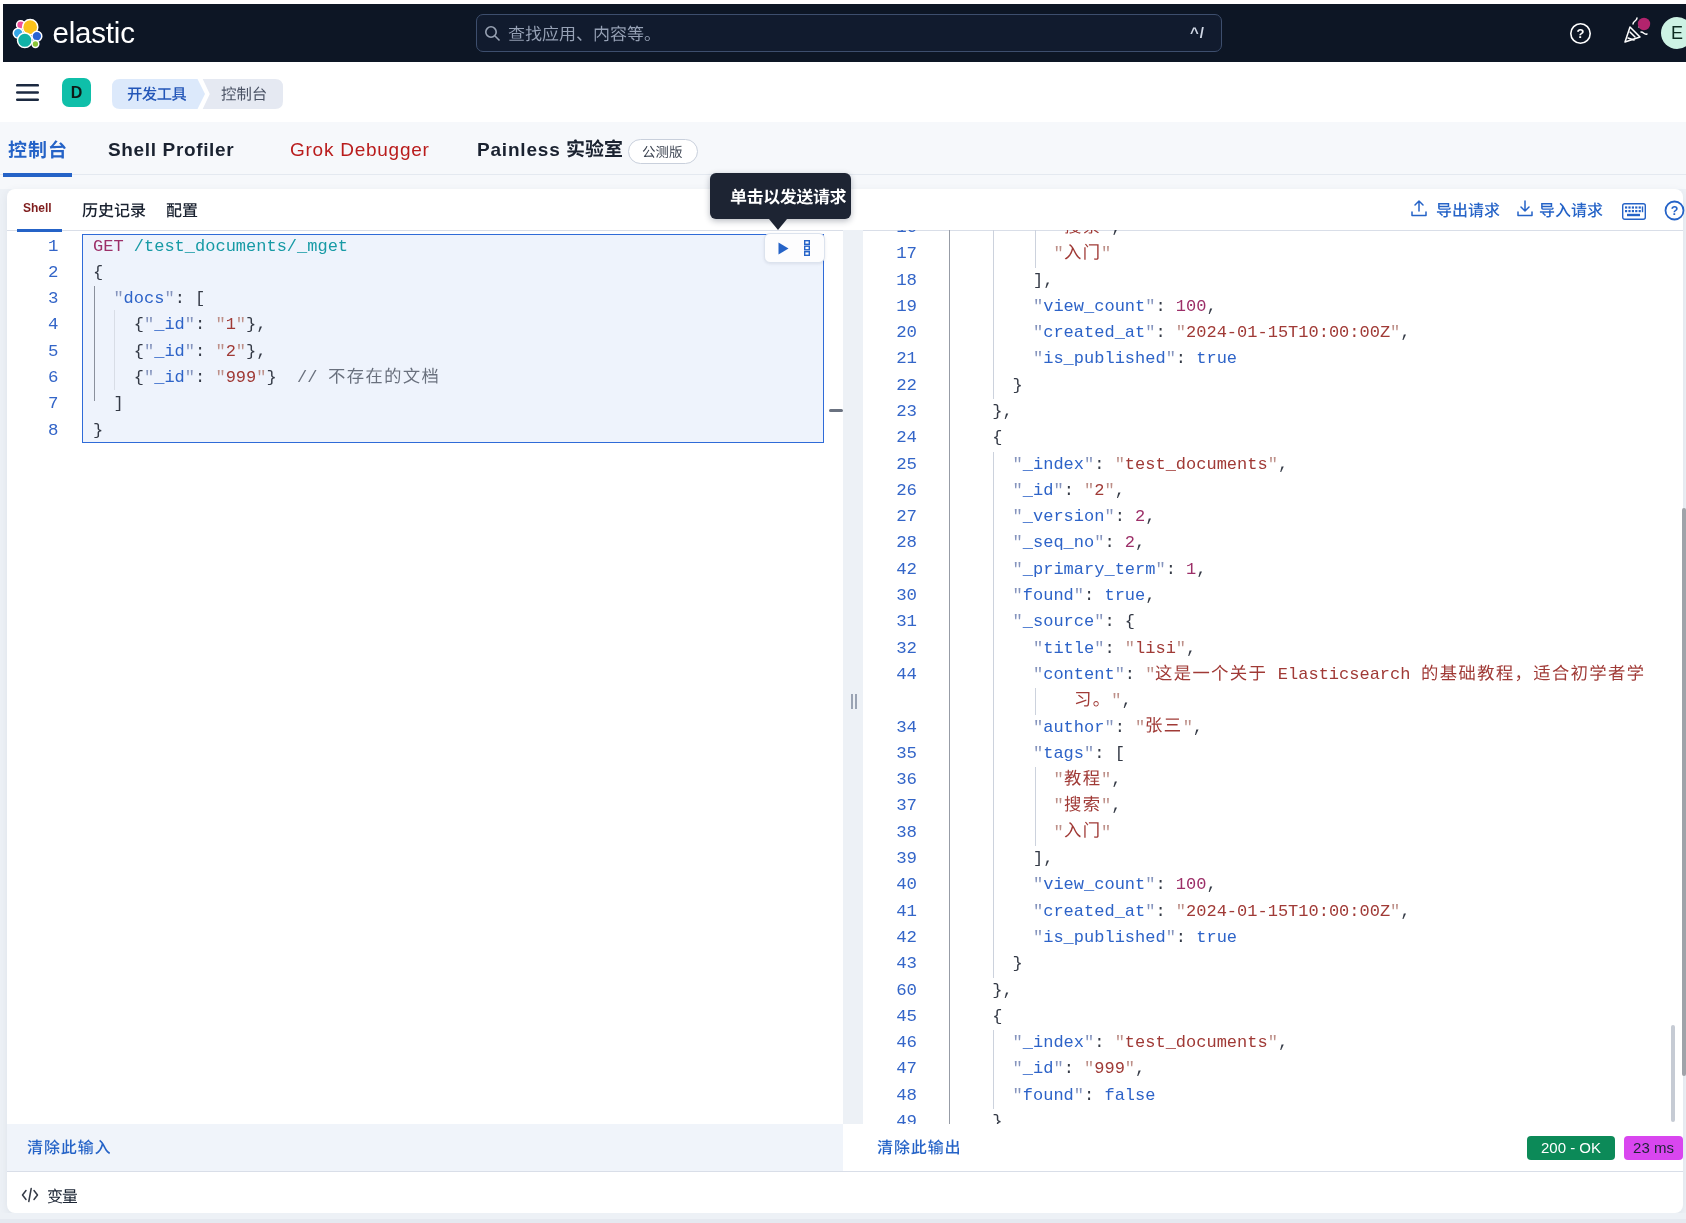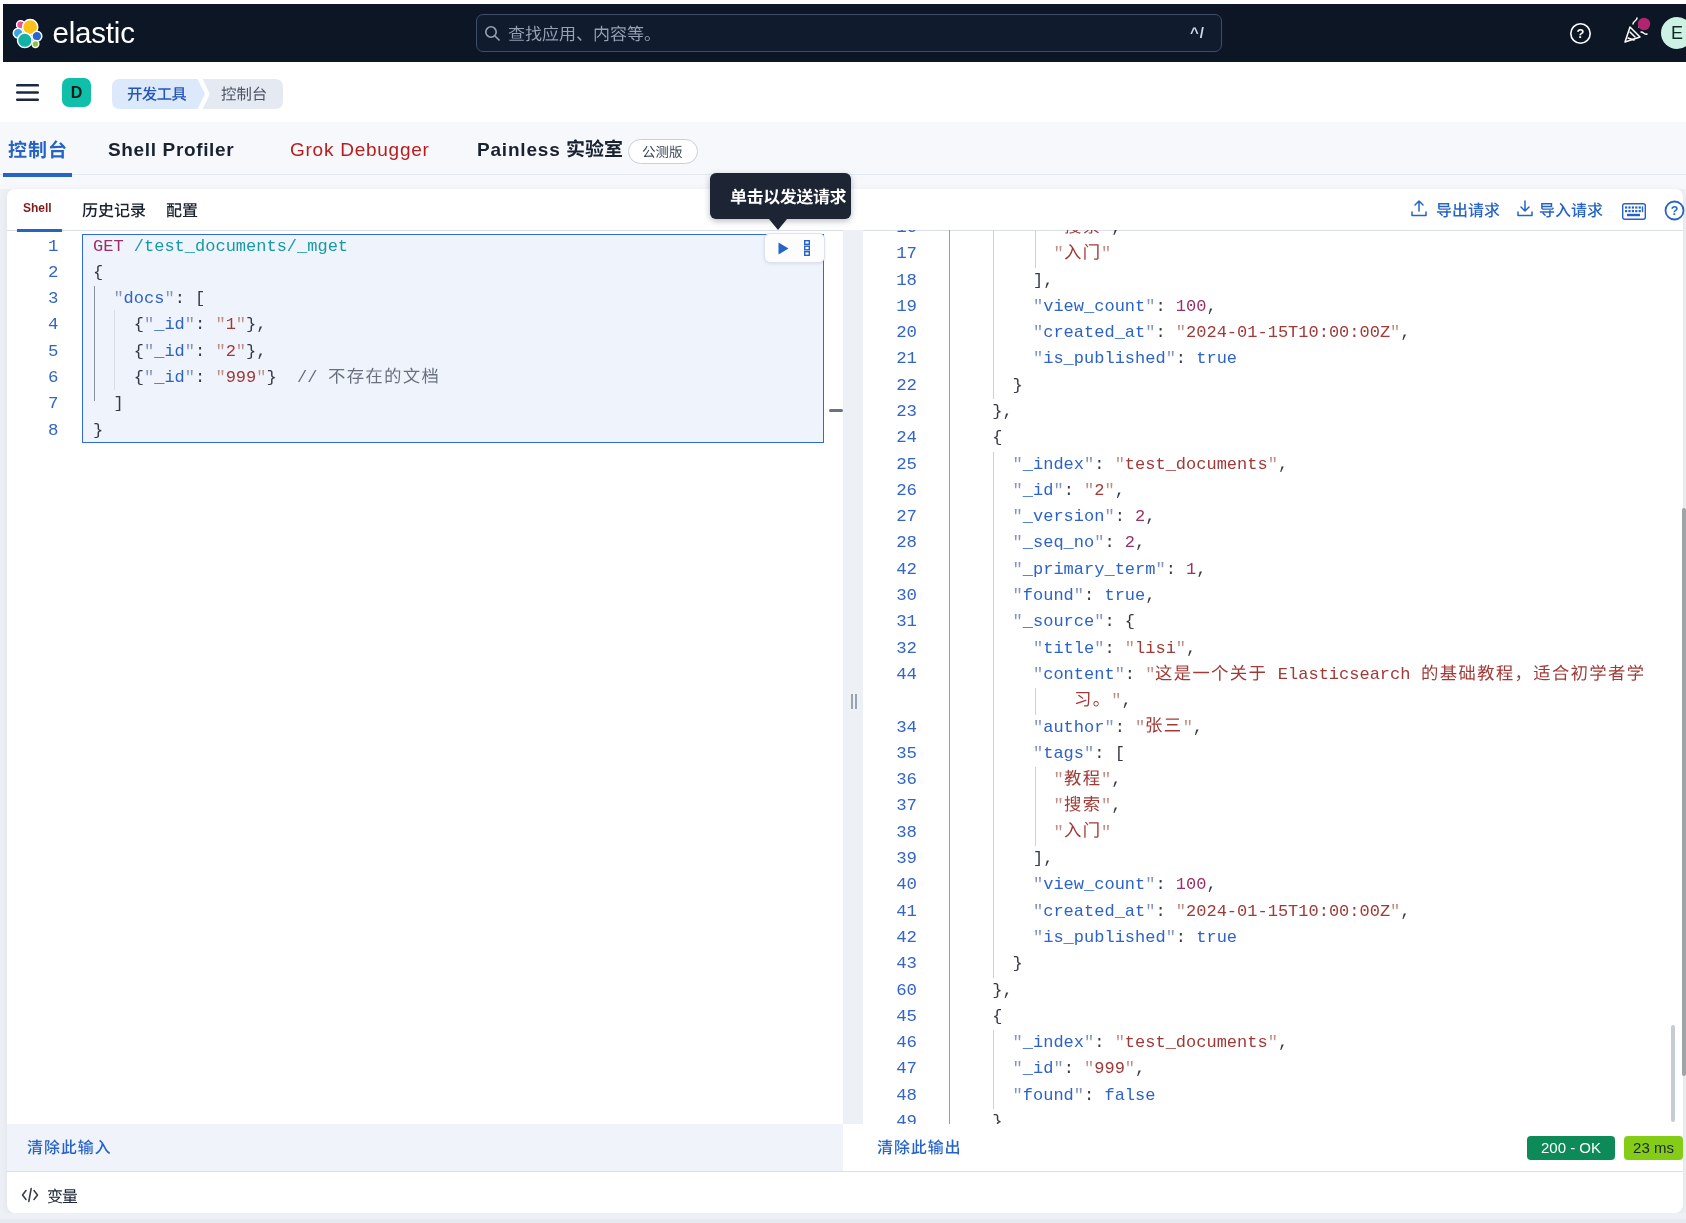--- a/index.html
+++ b/index.html
@@ -228,21 +228,21 @@
           </svg><span style="color:#bd8f88">"</span><span style="color:#343a46">,</span></div><div style="height:26.3px">          <span style="color:#bd8f88">"</span><svg width="37.4" height="19.8" viewBox="0 -15.3 37.4 19.8" style="vertical-align:-4.5px">
             <path fill="#a03a36" d="M5.1 -13.1C6.3 -12.3 7.2 -11.4 7.9 -10.3C6.8 -5.3 4.6 -1.8 0.7 0.2C1.1 0.5 1.7 1.0 1.9 1.3C5.4 -0.8 7.7 -4.0 9.0 -8.5C10.9 -5.0 12.1 -1.0 16.1 1.2C16.2 0.8 16.5 0.1 16.8 -0.3C11.0 -3.7 11.5 -10.3 5.9 -14.3ZM20.9 -14.0C21.8 -13.0 22.9 -11.6 23.4 -10.7L24.4 -11.5C23.9 -12.3 22.8 -13.7 21.9 -14.6ZM20.3 -11.1L20.3 1.4L21.6 1.4L21.6 -11.1ZM24.9 -14.0L24.9 -12.7L33.2 -12.7L33.2 -0.3C33.2 0.0 33.1 0.1 32.8 0.1C32.4 0.1 31.2 0.1 29.9 0.1C30.1 0.5 30.3 1.0 30.4 1.4C32.0 1.4 33.1 1.4 33.8 1.1C34.3 0.9 34.6 0.5 34.6 -0.3L34.6 -14.0Z"></path>
           </svg><span style="color:#bd8f88">"</span></div><div style="height:26.3px">        <span style="color:#343a46">],</span></div><div style="height:26.3px">        <span style="color:#8594bd">"</span><span style="color:#2d63c8">view_count</span><span style="color:#8594bd">"</span><span style="color:#343a46">: </span><span style="color:#9c2f68">100</span><span style="color:#343a46">,</span></div><div style="height:26.3px">        <span style="color:#8594bd">"</span><span style="color:#2d63c8">created_at</span><span style="color:#8594bd">"</span><span style="color:#343a46">: </span><span style="color:#bd8f88">"</span><span style="color:#a03a36">2024-01-15T10:00:00Z</span><span style="color:#bd8f88">"</span><span style="color:#343a46">,</span></div><div style="height:26.3px">        <span style="color:#8594bd">"</span><span style="color:#2d63c8">is_published</span><span style="color:#8594bd">"</span><span style="color:#343a46">: </span><span style="color:#2d63c8">true</span></div><div style="height:26.3px">      <span style="color:#343a46">}</span></div><div style="height:26.3px">    <span style="color:#343a46">},</span></div><div style="height:26.3px">    <span style="color:#343a46">{</span></div><div style="height:26.3px">      <span style="color:#8594bd">"</span><span style="color:#2d63c8">_index</span><span style="color:#8594bd">"</span><span style="color:#343a46">: </span><span style="color:#bd8f88">"</span><span style="color:#a03a36">test_documents</span><span style="color:#bd8f88">"</span><span style="color:#343a46">,</span></div><div style="height:26.3px">      <span style="color:#8594bd">"</span><span style="color:#2d63c8">_id</span><span style="color:#8594bd">"</span><span style="color:#343a46">: </span><span style="color:#bd8f88">"</span><span style="color:#a03a36">999</span><span style="color:#bd8f88">"</span><span style="color:#343a46">,</span></div><div style="height:26.3px">      <span style="color:#8594bd">"</span><span style="color:#2d63c8">found</span><span style="color:#8594bd">"</span><span style="color:#343a46">: </span><span style="color:#2d63c8">false</span></div><div style="height:26.3px">    <span style="color:#343a46">}</span></div></div>
     </div>
     <div style="position:absolute;left:808px;top:794.5px;width:4px;height:97px;background:#c6cbd4;border-radius:2px"></div>
   </div>
 <svg style="position:absolute;left:877.0px;top:1138.9px" width="84.5" height="18.2" viewBox="0 -14.1 84.5 18.2">
     <path fill="#2563c7" d="M1.2 -12.2C2.1 -11.7 3.2 -10.9 3.8 -10.4L4.7 -11.6C4.1 -12.1 3.0 -12.8 2.1 -13.2ZM0.5 -8.0C1.4 -7.5 2.6 -6.7 3.2 -6.2L4.1 -7.3C3.5 -7.9 2.3 -8.6 1.4 -9.1ZM1.0 0.2L2.4 1.1C3.1 -0.5 4.0 -2.4 4.7 -4.1L3.4 -5.0C2.7 -3.1 1.7 -1.1 1.0 0.2ZM7.2 -3.3L12.5 -3.3L12.5 -2.2L7.2 -2.2ZM7.2 -4.3L7.2 -5.3L12.5 -5.3L12.5 -4.3ZM9.1 -13.5L9.1 -12.3L5.1 -12.3L5.1 -11.2L9.1 -11.2L9.1 -10.4L5.5 -10.4L5.5 -9.3L9.1 -9.3L9.1 -8.4L4.5 -8.4L4.5 -7.2L15.3 -7.2L15.3 -8.4L10.6 -8.4L10.6 -9.3L14.2 -9.3L14.2 -10.4L10.6 -10.4L10.6 -11.2L14.7 -11.2L14.7 -12.3L10.6 -12.3L10.6 -13.5ZM5.8 -6.4L5.8 1.3L7.2 1.3L7.2 -1.1L12.5 -1.1L12.5 -0.2C12.5 -0.0 12.4 0.0 12.2 0.0C12.0 0.0 11.2 0.0 10.5 0.0C10.7 0.4 10.9 0.9 10.9 1.3C12.0 1.3 12.8 1.3 13.3 1.1C13.8 0.9 14.0 0.5 14.0 -0.2L14.0 -6.4ZM24.3 -3.5C23.8 -2.4 23.0 -1.2 22.2 -0.4C22.5 -0.2 23.1 0.2 23.3 0.4C24.1 -0.5 25.1 -1.9 25.7 -3.2ZM29.1 -3.1C29.9 -2.1 30.9 -0.7 31.3 0.3L32.5 -0.4C32.0 -1.3 31.1 -2.7 30.2 -3.6ZM18.1 -12.9L18.1 1.3L19.4 1.3L19.4 -11.5L21.1 -11.5C20.8 -10.4 20.4 -9.1 20.0 -8.0C21.0 -6.8 21.3 -5.7 21.3 -4.9C21.3 -4.4 21.2 -4.0 21.0 -3.9C20.9 -3.8 20.7 -3.7 20.5 -3.7C20.3 -3.7 20.0 -3.7 19.6 -3.7C19.8 -3.4 20.0 -2.8 20.0 -2.4C20.3 -2.4 20.8 -2.4 21.1 -2.4C21.4 -2.5 21.7 -2.6 22.0 -2.8C22.4 -3.1 22.6 -3.8 22.6 -4.8C22.6 -5.7 22.4 -6.9 21.3 -8.2C21.8 -9.4 22.4 -11.0 22.8 -12.4L21.8 -12.9L21.6 -12.9ZM27.4 -13.6C26.3 -11.7 24.3 -10.0 22.4 -8.9C22.7 -8.6 23.1 -8.2 23.3 -7.8C23.7 -8.0 24.0 -8.2 24.3 -8.4L24.3 -7.3L26.9 -7.3L26.9 -5.6L22.9 -5.6L22.9 -4.2L26.9 -4.2L26.9 -0.3C26.9 -0.1 26.9 -0.0 26.6 -0.0C26.4 -0.0 25.6 -0.0 24.8 -0.1C25.0 0.3 25.3 0.9 25.3 1.3C26.5 1.3 27.2 1.3 27.7 1.1C28.2 0.8 28.4 0.4 28.4 -0.3L28.4 -4.2L32.2 -4.2L32.2 -5.6L28.4 -5.6L28.4 -7.3L30.7 -7.3L30.7 -8.5L31.6 -8.0C31.8 -8.4 32.2 -8.9 32.6 -9.2C31.2 -9.9 29.7 -10.9 28.3 -12.5L28.6 -13.2ZM24.5 -8.6C25.7 -9.4 26.7 -10.4 27.5 -11.5C28.6 -10.2 29.6 -9.3 30.5 -8.6ZM34.4 -0.4L34.7 1.2C36.8 0.8 39.7 0.3 42.4 -0.2L42.3 -1.8L40.2 -1.4L40.2 -7.2L42.3 -7.2L42.3 -8.7L40.2 -8.7L40.2 -13.5L38.7 -13.5L38.7 -1.1L37.2 -0.8L37.2 -10.2L35.7 -10.2L35.7 -0.6ZM43.0 -13.5L43.0 -1.6C43.0 0.4 43.5 0.9 45.1 0.9C45.4 0.9 47.0 0.9 47.3 0.9C48.8 0.9 49.2 -0.0 49.4 -2.7C49.0 -2.8 48.3 -3.0 48.0 -3.3C47.9 -1.1 47.8 -0.6 47.2 -0.6C46.9 -0.6 45.6 -0.6 45.3 -0.6C44.7 -0.6 44.6 -0.7 44.6 -1.6L44.6 -6.3C46.1 -7.0 47.7 -7.9 48.9 -8.8L47.7 -10.0C46.9 -9.3 45.8 -8.5 44.6 -7.9L44.6 -13.5ZM62.4 -7.1L62.4 -1.3L63.5 -1.3L63.5 -7.1ZM64.4 -7.7L64.4 -0.3C64.4 -0.1 64.3 -0.0 64.2 -0.0C63.9 0.0 63.3 0.0 62.6 -0.0C62.7 0.3 62.9 0.8 62.9 1.2C63.9 1.2 64.6 1.2 65.0 1.0C65.5 0.8 65.6 0.4 65.6 -0.3L65.6 -7.7ZM51.8 -5.1C51.9 -5.3 52.4 -5.4 52.9 -5.4L54.1 -5.4L54.1 -3.4C53.0 -3.1 52.1 -2.9 51.3 -2.8L51.6 -1.4L54.1 -2.0L54.1 1.3L55.4 1.3L55.4 -2.3L56.7 -2.6L56.5 -3.9L55.4 -3.6L55.4 -5.4L56.5 -5.4L56.5 -6.7L55.4 -6.7L55.4 -9.1L54.1 -9.1L54.1 -6.7L52.9 -6.7C53.3 -7.8 53.7 -9.0 54.0 -10.3L56.6 -10.3L56.6 -11.6L54.3 -11.6C54.4 -12.2 54.5 -12.7 54.6 -13.3L53.2 -13.5C53.1 -12.9 53.1 -12.3 53.0 -11.6L51.4 -11.6L51.4 -10.3L52.7 -10.3C52.5 -9.1 52.2 -8.0 52.0 -7.7C51.8 -6.9 51.6 -6.4 51.3 -6.4C51.5 -6.0 51.7 -5.4 51.8 -5.1ZM61.2 -13.6C60.1 -11.9 58.1 -10.4 56.2 -9.6C56.5 -9.3 56.9 -8.8 57.1 -8.4C57.5 -8.6 57.9 -8.8 58.2 -9.0L58.2 -8.4L64.4 -8.4L64.4 -9.1C64.7 -8.9 65.1 -8.7 65.5 -8.5C65.6 -8.9 66.0 -9.4 66.4 -9.7C64.8 -10.4 63.3 -11.2 62.1 -12.5L62.5 -13.0ZM59.1 -9.6C59.9 -10.2 60.7 -10.9 61.3 -11.6C62.0 -10.8 62.8 -10.2 63.6 -9.6ZM60.4 -6.3L60.4 -5.2L58.5 -5.2L58.5 -6.3ZM57.3 -7.5L57.3 1.3L58.5 1.3L58.5 -1.9L60.4 -1.9L60.4 -0.1C60.4 0.0 60.3 0.0 60.2 0.0C60.1 0.0 59.7 0.0 59.2 0.0C59.4 0.4 59.5 0.9 59.5 1.2C60.3 1.2 60.8 1.2 61.1 1.0C61.5 0.8 61.6 0.5 61.6 -0.1L61.6 -7.5ZM58.5 -4.1L60.4 -4.1L60.4 -3.0L58.5 -3.0ZM69.1 -5.5L69.1 0.4L80.4 0.4L80.4 1.3L82.0 1.3L82.0 -5.5L80.4 -5.5L80.4 -1.1L76.4 -1.1L76.4 -6.4L81.4 -6.4L81.4 -12.1L79.7 -12.1L79.7 -7.9L76.4 -7.9L76.4 -13.5L74.7 -13.5L74.7 -7.9L71.5 -7.9L71.5 -12.1L69.9 -12.1L69.9 -6.4L74.7 -6.4L74.7 -1.1L70.8 -1.1L70.8 -5.5Z"></path>
   </svg>
 <div style="position:absolute;left:1527px;top:1136px;width:88px;height:24px;background:#0c8a58;border-radius:4px;color:#fff;font-size:15px;text-align:center;line-height:24px;font-weight:500">200 - OK</div>
-<div style="position:absolute;left:1624px;top:1136px;width:59px;height:24px;background:#84cc16;border-radius:4px;color:#1c2536;font-size:15px;text-align:center;line-height:24px">23 ms</div>
+<div style="position:absolute;left:1624px;top:1136px;width:59px;height:24px;background:#d946ef;border-radius:4px;color:#1c2536;font-size:15px;text-align:center;line-height:24px">23 ms</div>
 <div style="position:absolute;left:7px;top:1170.5px;width:1676px;height:1px;background:#d9dee8"></div>
 <svg class="abs" style="left:21px;top:1187px" width="18" height="16" viewBox="0 0 18 16">
 <g fill="none" stroke="#343a46" stroke-width="1.5" stroke-linecap="round" stroke-linejoin="round">
 <path d="M5 3.5L1.5 8L5 12.5"></path>
       <path d="M13 3.5L16.5 8L13 12.5"></path>
       <path d="M10.2 1.5L7.8 14.5"></path>
     </g>
   </svg>
 <svg style="position:absolute;left:47.0px;top:1187.9px" width="30.0" height="18.2" viewBox="0 -14.1 30.0 18.2">
     <path fill="#1b2433" d="M3.6 -10.1C3.1 -8.9 2.3 -7.8 1.4 -7.0C1.7 -6.9 2.1 -6.5 2.4 -6.4C3.2 -7.2 4.1 -8.5 4.6 -9.8ZM11.1 -9.5C12.0 -8.5 13.2 -7.2 13.8 -6.3L14.7 -7.0C14.2 -7.8 13.0 -9.1 12.0 -10.0ZM6.9 -13.3C7.2 -12.8 7.5 -12.3 7.7 -11.8L1.1 -11.8L1.1 -10.7L5.6 -10.7L5.6 -5.9L6.8 -5.9L6.8 -10.7L9.2 -10.7L9.2 -5.9L10.4 -5.9L10.4 -10.7L14.9 -10.7L14.9 -11.8L9.1 -11.8C8.9 -12.3 8.4 -13.1 8.1 -13.6ZM2.1 -5.4L2.1 -4.4L3.4 -4.4C4.3 -3.1 5.4 -2.0 6.8 -1.2C5.0 -0.5 2.9 -0.0 0.8 0.3C1.0 0.5 1.3 1.0 1.4 1.3C3.7 0.9 6.0 0.4 8.0 -0.5C9.9 0.4 12.1 1.0 14.6 1.3C14.8 1.0 15.0 0.5 15.3 0.3C13.0 0.0 11.0 -0.5 9.2 -1.2C10.9 -2.1 12.3 -3.4 13.2 -4.9L12.4 -5.5L12.2 -5.4ZM4.7 -4.4L11.3 -4.4C10.5 -3.3 9.4 -2.4 8.0 -1.7C6.7 -2.4 5.6 -3.3 4.7 -4.4ZM19.0 -10.6L27.0 -10.6L27.0 -9.8L19.0 -9.8ZM19.0 -12.2L27.0 -12.2L27.0 -11.3L19.0 -11.3ZM17.8 -12.9L17.8 -9.0L28.2 -9.0L28.2 -12.9ZM15.8 -8.4L15.8 -7.4L30.2 -7.4L30.2 -8.4ZM18.7 -4.4L22.4 -4.4L22.4 -3.4L18.7 -3.4ZM23.6 -4.4L27.4 -4.4L27.4 -3.4L23.6 -3.4ZM18.7 -6.0L22.4 -6.0L22.4 -5.1L18.7 -5.1ZM23.6 -6.0L27.4 -6.0L27.4 -5.1L23.6 -5.1ZM15.8 -0.0L15.8 0.9L30.3 0.9L30.3 -0.0L23.6 -0.0L23.6 -1.0L29.0 -1.0L29.0 -1.8L23.6 -1.8L23.6 -2.7L28.6 -2.7L28.6 -6.7L17.5 -6.7L17.5 -2.7L22.4 -2.7L22.4 -1.8L17.1 -1.8L17.1 -1.0L22.4 -1.0L22.4 -0.0Z"></path>

